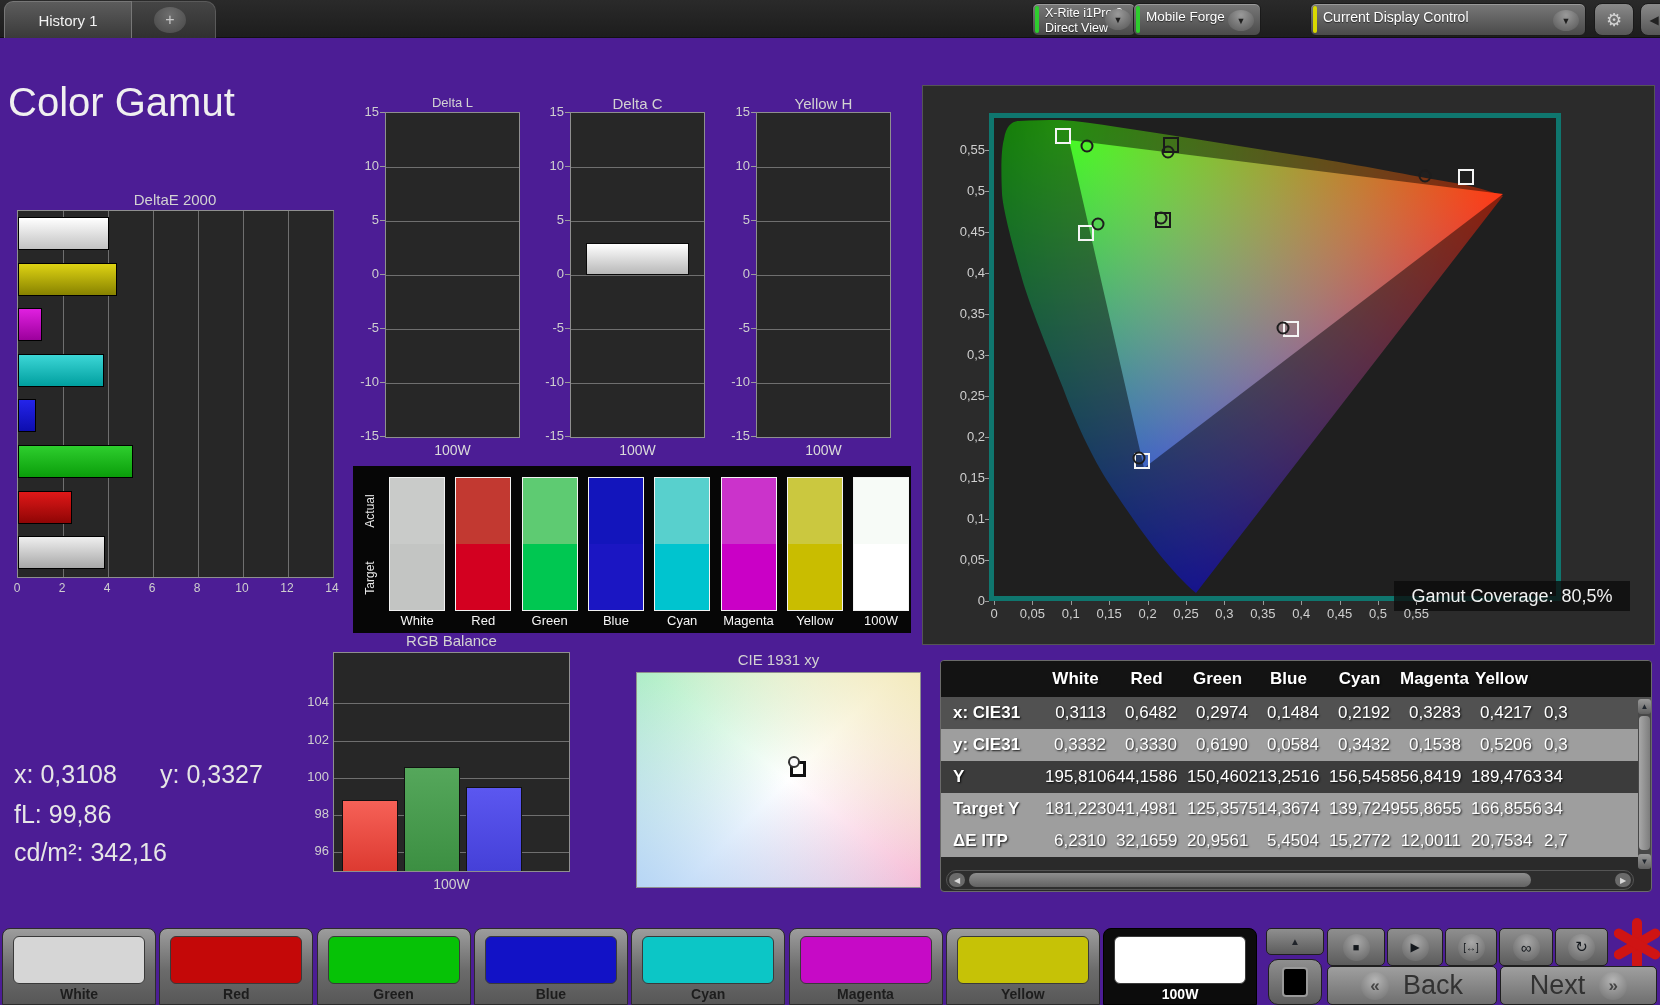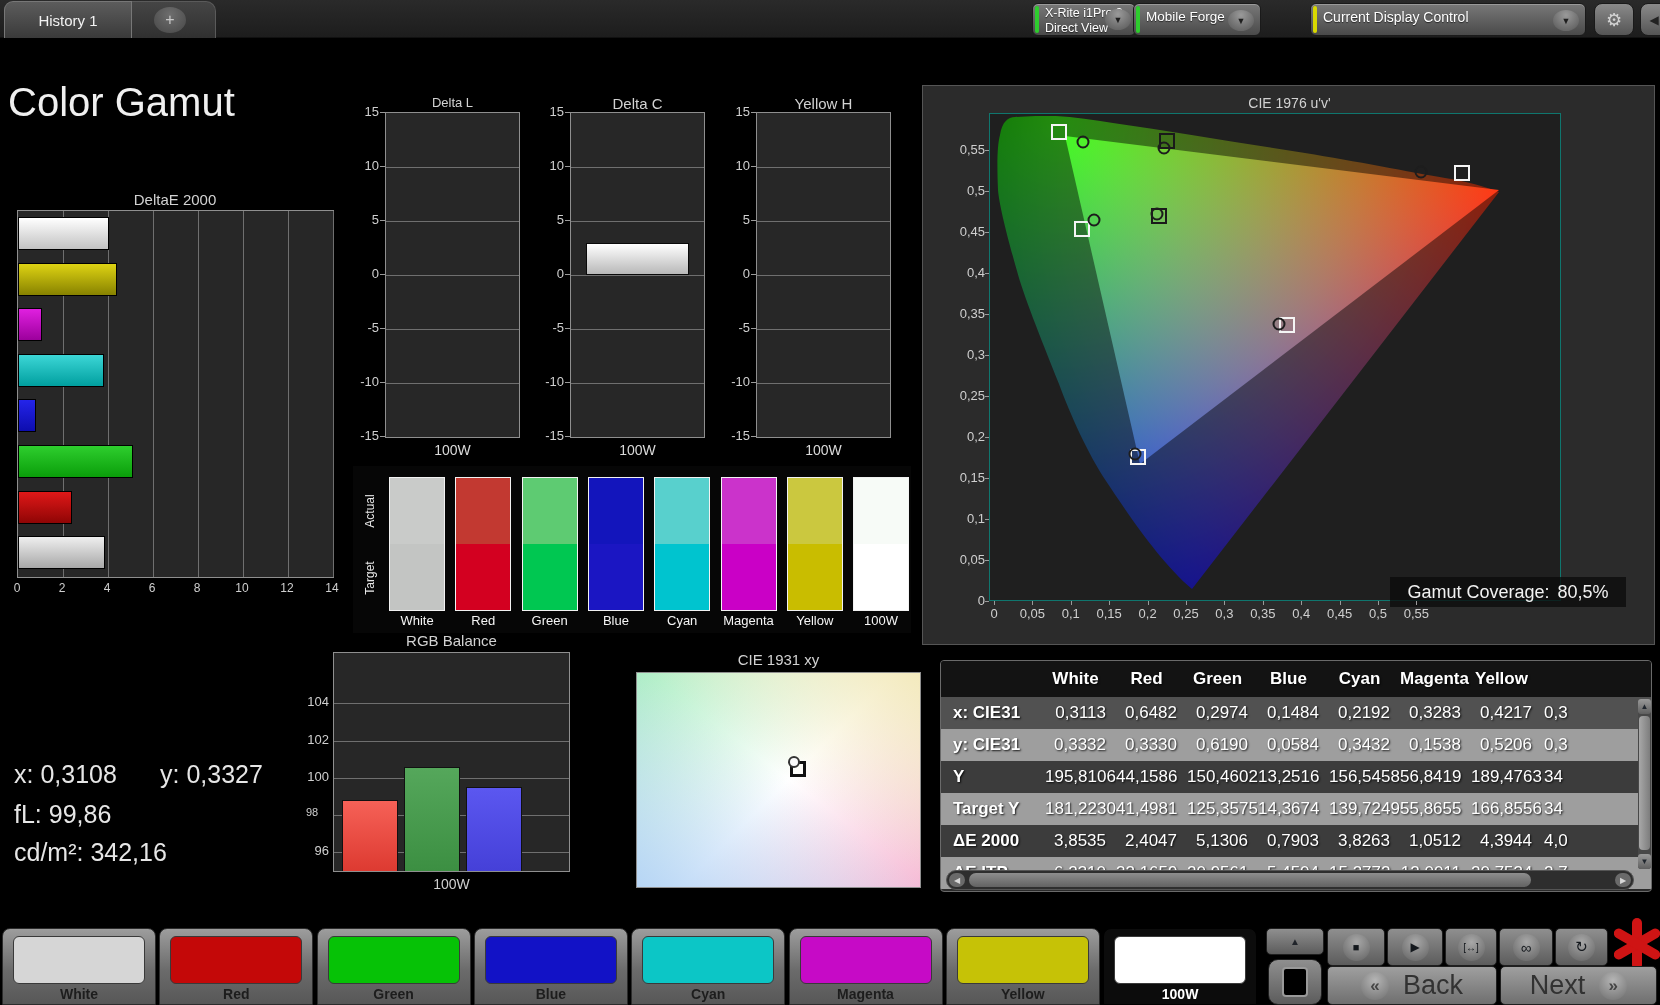--- a/index.html
+++ b/index.html
@@ -1,17 +1,17 @@
 <!DOCTYPE html>
 <html><head>
 <meta charset="utf-8">
 <style>
   html,body{margin:0;padding:0;background:#1b1b1b;}
   *{box-sizing:border-box;}
-  #app{position:relative;width:1660px;height:1005px;background:#000000;overflow:hidden;
+  #app{position:relative;width:1660px;height:1005px;background:#4c1d95;overflow:hidden;
        font-family:"Liberation Sans", sans-serif;color:#e6e6e6;}
   .abs{position:absolute;}
 
   
   #topbar{position:absolute;left:0;top:0;width:1660px;height:38px;
           background:linear-gradient(#2a2a2a,#1d1d1d);border-bottom:1px solid #111;}
   #tab-history{position:absolute;left:4px;top:1px;width:128px;height:37px;border-radius:9px 0 0 0;
           background:linear-gradient(#5c5c5c,#3a3a3a);border:1px solid #777;border-bottom:none;
           display:flex;align-items:center;justify-content:center;font-size:15px;color:#f2f2f2;}
   #tab-add{position:absolute;left:132px;top:1px;width:84px;height:37px;border-radius:0 10px 0 0;
@@ -39,21 +39,21 @@
   #page-title{position:absolute;left:8px;top:80px;font-size:40px;color:#f0f0f0;}
   .chart-title{position:absolute;font-size:15px;color:#d2d2d2;text-align:center;}
   .plot{position:absolute;background:#272727;border:1px solid #8f8f8f;}
   .tick-lab{position:absolute;font-size:12px;color:#cfcfcf;text-align:center;}
 
   
   #swatch-panel{position:absolute;left:353px;top:466px;width:558px;height:167px;background:#060606;}
 
   
   #cie76{position:absolute;left:922px;top:85px;width:733px;height:560px;background:#2b2b2b;border:1px solid #555;}
-  #cie76-plot{position:absolute;left:66px;top:27px;width:572px;height:488px;background:#1f1f1f;border:1px solid #0f766e;}
+  #cie76-plot{position:absolute;left:66px;top:27px;width:572px;height:488px;background:#1f1f1f;border:5px solid #0f766e;}
   #gamut-box{position:absolute;left:400px;top:463px;width:236px;height:30px;background:rgba(12,12,12,.78);
              display:flex;align-items:center;justify-content:center;font-size:18px;color:#f2f2f2;gap:8px;}
 
   
   #cg-table{position:absolute;left:940px;top:660px;width:712px;height:232px;background:#2a2a2a;
             border:1px solid #6a6a6a;border-radius:4px;overflow:hidden;}
   .t-head{display:flex;height:36px;background:#131313;align-items:center;font-weight:bold;font-size:17px;}
   .t-row{display:flex;height:32px;align-items:center;font-size:17px;}
   .t-cell{flex:0 0 71px;text-align:right;padding-right:10px;white-space:nowrap;overflow:hidden;
           text-shadow:1px 1px 2px rgba(0,0,0,.85);color:#fff;}
@@ -278,21 +278,20 @@
       </div>
       <div style="position: absolute; left: 426.8px; top: 147px; width: 70px; text-align: center; font-size: 13px; color: rgb(245, 245, 245);">Yellow</div>
       <div style="position: absolute; left: 500.1px; top: 11px; width: 56px; height: 134px; border: 1px solid rgb(242, 242, 242);">
         <div style="position: absolute; left: 0px; right: 0px; top: 0px; height: 50%; background: rgb(247, 251, 247);"></div>
         <div style="position: absolute; left: 0px; right: 0px; bottom: 0px; height: 50%; background: rgb(255, 255, 255);"></div>
       </div>
       <div style="position: absolute; left: 493.1px; top: 147px; width: 70px; text-align: center; font-size: 13px; color: rgb(245, 245, 245);">100W</div>
     </div>
 
   <div id="cie76">
-    <div class="chart-title" style="left:0;top:9px;width:733px;font-size:14px;">CIE 1976 u'v'</div>
     <div id="cie76-plot">
         <svg width="570" height="486" viewBox="0 0 570 486" style="position: absolute; left: 0px; top: 0px; isolation: isolate;">
           <defs>
       <radialGradient id="gR" gradientUnits="userSpaceOnUse" cx="509" cy="76" r="590">
         <stop offset="0" stop-color="#ff0000"></stop>
               <stop offset="0.55" stop-color="#7a0000"></stop>
               <stop offset="1" stop-color="#000"></stop>
       </radialGradient>
       <radialGradient id="gG" gradientUnits="userSpaceOnUse" cx="70" cy="6" r="560">
         <stop offset="0" stop-color="#00ff00"></stop>
@@ -411,21 +410,21 @@
       <div style="position: absolute; left: 0px; right: 0px; height: 1px; background: rgb(111, 111, 111); top: 162.103px;"></div>
       <div style="position: absolute; left: 0px; right: 0px; height: 1px; background: rgb(111, 111, 111); top: 199.368px;"></div>
       <div style="position: absolute; left: 8px; width: 56px; top: 147.197px; bottom: 0px; background: linear-gradient(rgb(246, 97, 87), rgb(221, 58, 49)); border-top: 1px solid rgb(17, 17, 17); border-right: 1px solid rgb(17, 17, 17); border-left: 1px solid rgb(17, 17, 17); border-image: initial; border-bottom: none;"></div>
       <div style="position: absolute; left: 70px; width: 56px; top: 113.658px; bottom: 0px; background: linear-gradient(rgb(85, 167, 91), rgb(60, 143, 66)); border-top: 1px solid rgb(17, 17, 17); border-right: 1px solid rgb(17, 17, 17); border-left: 1px solid rgb(17, 17, 17); border-image: initial; border-bottom: none;"></div>
       <div style="position: absolute; left: 132px; width: 56px; top: 134.154px; bottom: 0px; background: linear-gradient(rgb(91, 87, 240), rgb(69, 64, 216)); border-top: 1px solid rgb(17, 17, 17); border-right: 1px solid rgb(17, 17, 17); border-left: 1px solid rgb(17, 17, 17); border-image: initial; border-bottom: none;"></div>
     </div>
   <div id="rgb-ylabels">
       <div style="position: absolute; left: 295px; top: 694.308px; width: 34px; text-align: right; font-size: 13px; color: rgb(207, 207, 207);">104</div>
       <div style="position: absolute; left: 295px; top: 731.573px; width: 34px; text-align: right; font-size: 13px; color: rgb(207, 207, 207);">102</div>
       <div style="position: absolute; left: 295px; top: 768.838px; width: 34px; text-align: right; font-size: 13px; color: rgb(207, 207, 207);">100</div>
-      <div style="position: absolute; left: 295px; top: 806.103px; width: 34px; text-align: center; font-size: 11px; color: rgb(207, 207, 207);">98</div>
+      <div style="position: absolute; left: 295px; top: 806.103px; width: 34px; text-align: right; font-size: 13px; color: rgb(207, 207, 207);">98</div>
       <div style="position: absolute; left: 295px; top: 843.368px; width: 34px; text-align: right; font-size: 13px; color: rgb(207, 207, 207);">96</div>
     </div>
   <div class="tick-lab" style="left:333px;top:876px;width:237px;font-size:14px;">100W</div>
 
   <div class="chart-title" style="left:636px;top:651px;width:285px;">CIE 1931 xy</div>
   <div class="abs" id="cie31-plot" style="left: 636px; top: 672px; width: 285px; height: 216px; border: 1px solid rgb(143, 143, 143); background: linear-gradient(to left bottom, rgb(243, 234, 189), rgba(255, 255, 255, 0) 48%, rgba(176, 209, 245, 0.9)), linear-gradient(135deg, rgb(174, 238, 197) 0%, rgb(255, 255, 255) 52%, rgb(246, 188, 214) 100%);">
       <div style="position: absolute; left: 153px; top: 88px; width: 16px; height: 16px; border: 3px solid rgb(17, 17, 17);"></div>
       <div style="position: absolute; left: 151px; top: 83px; width: 12px; height: 12px; border-radius: 50%; border: 2px solid rgb(51, 51, 51); background: rgb(250, 250, 250);"></div>
     </div>
 
@@ -483,31 +482,20 @@
         <div class="t-lab">Target Y</div>
         <div class="t-cell">181,2230</div>
         <div class="t-cell">41,4981</div>
         <div class="t-cell">125,3575</div>
         <div class="t-cell">14,3674</div>
         <div class="t-cell">139,7249</div>
         <div class="t-cell">55,8655</div>
         <div class="t-cell">166,8556</div>
         <div class="t-part">34</div>
       </div>
-      <div class="t-row" style="background: rgb(60, 60, 60);">
-        <div class="t-lab">ΔE 2000</div>
-        <div class="t-cell">3,8535</div>
-        <div class="t-cell">2,4047</div>
-        <div class="t-cell">5,1306</div>
-        <div class="t-cell">0,7903</div>
-        <div class="t-cell">3,8263</div>
-        <div class="t-cell">1,0512</div>
-        <div class="t-cell">4,3944</div>
-        <div class="t-part">4,0</div>
-      </div>
       <div class="t-row" style="background: rgb(158, 158, 158);">
         <div class="t-lab">ΔE ITP</div>
         <div class="t-cell">6,2310</div>
         <div class="t-cell">32,1659</div>
         <div class="t-cell">20,9561</div>
         <div class="t-cell">5,4504</div>
         <div class="t-cell">15,2772</div>
         <div class="t-cell">12,0011</div>
         <div class="t-cell">20,7534</div>
         <div class="t-part">2,7</div>

